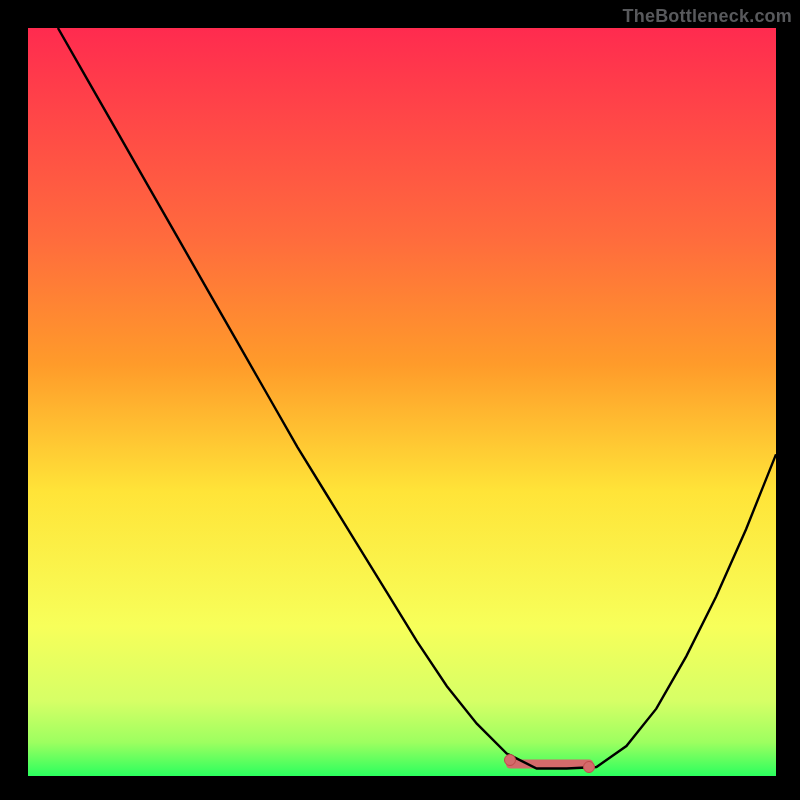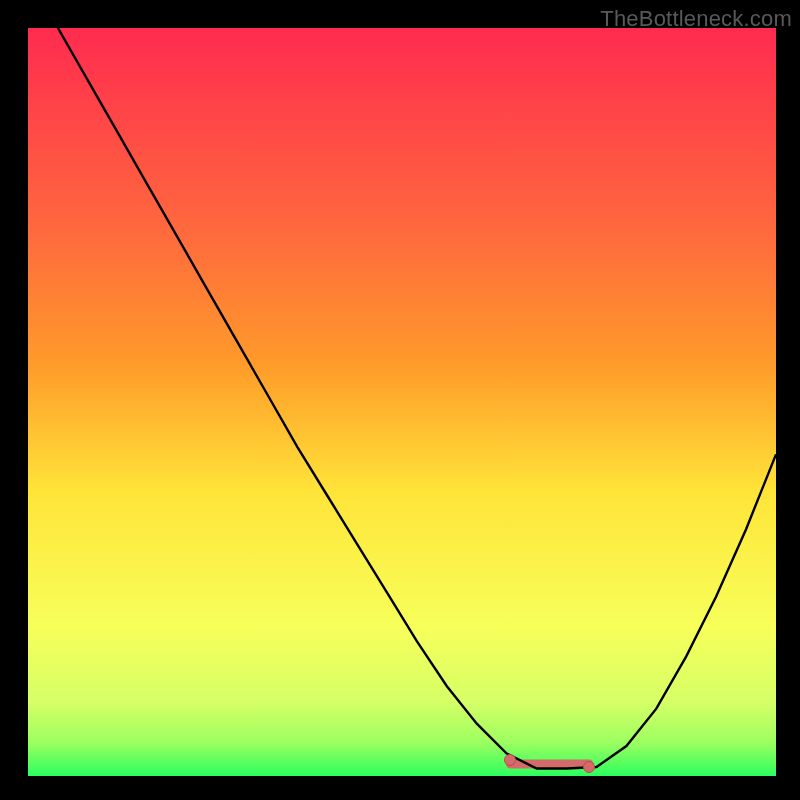--- a/index.html
+++ b/index.html
@@ -21,22 +21,22 @@
   .gradient-bg {
     position: absolute;
     left: 0; top: 0;
     width: 100%; height: 100%;
   }
   .watermark {
     position: absolute;
     top: 6px;
     right: 8px;
     font-family: Arial, Helvetica, sans-serif;
-    font-size: 22px;
-    font-weight: 400;
+    font-size: 18px;
+    font-weight: 700;
     color: #58595c;
     letter-spacing: 0.2px;
   }
   .curve-svg {
     position: absolute;
     left: 0; top: 0;
     width: 100%; height: 100%;
   }
   .marker {
     position: absolute;

